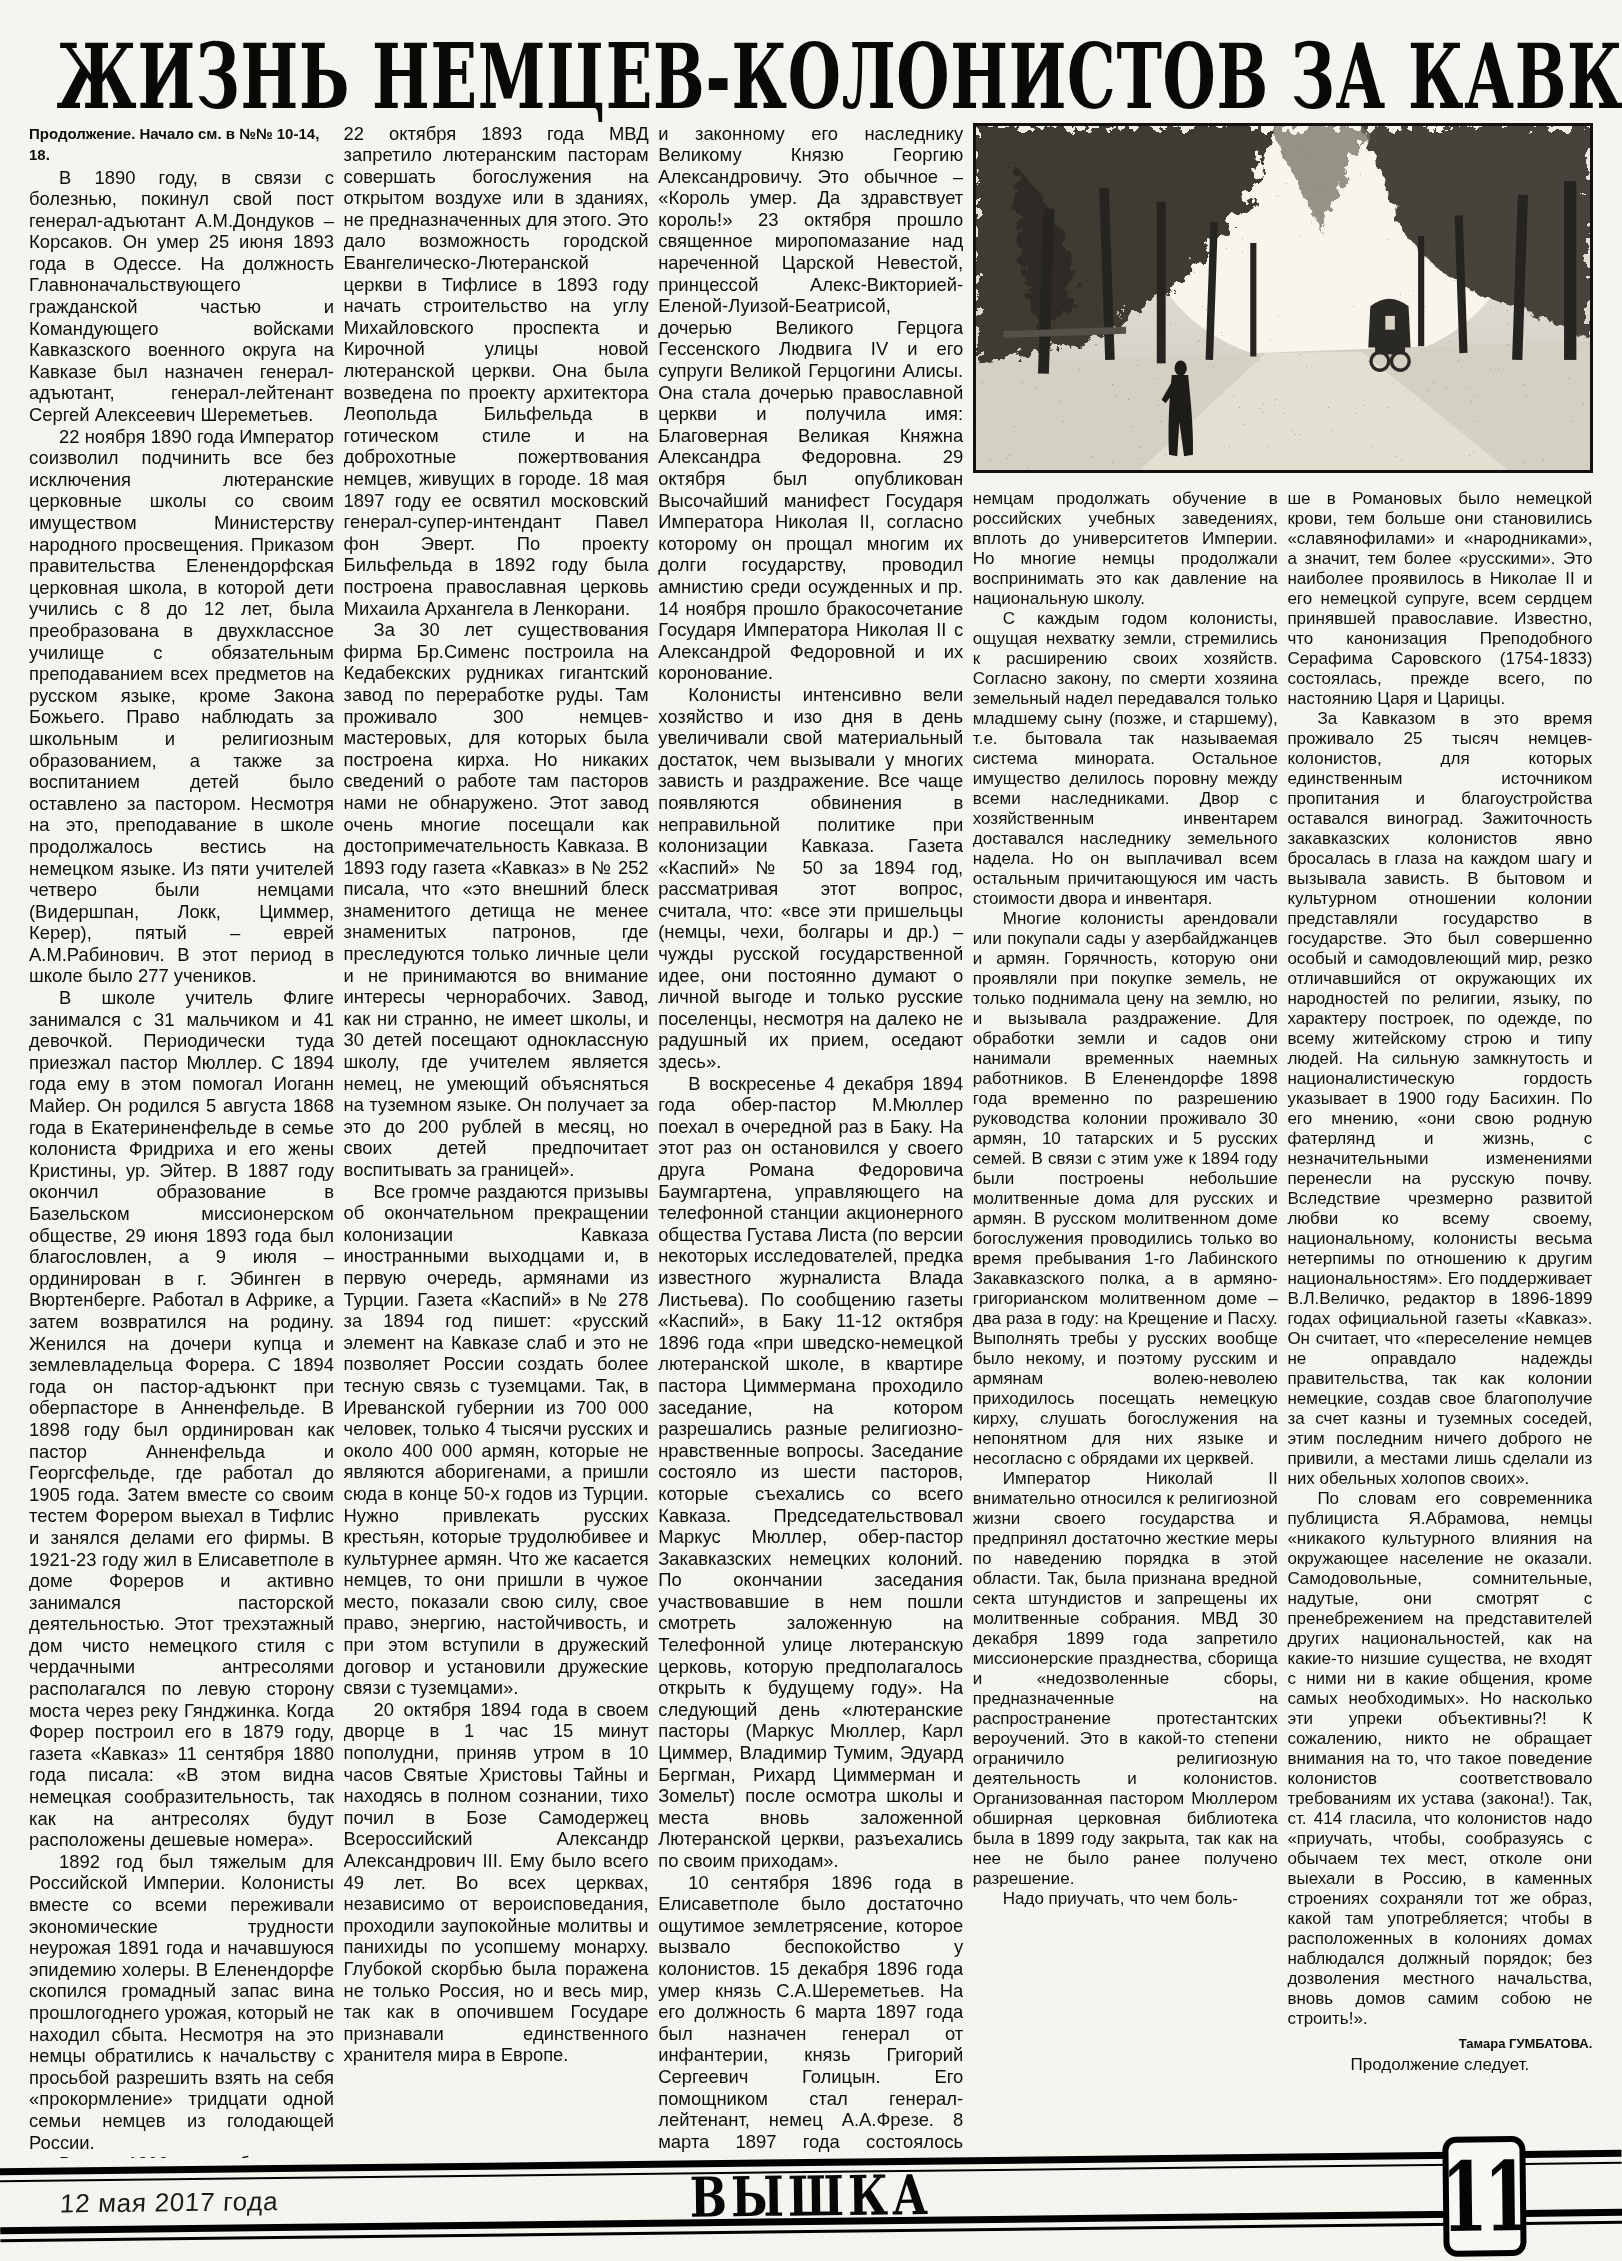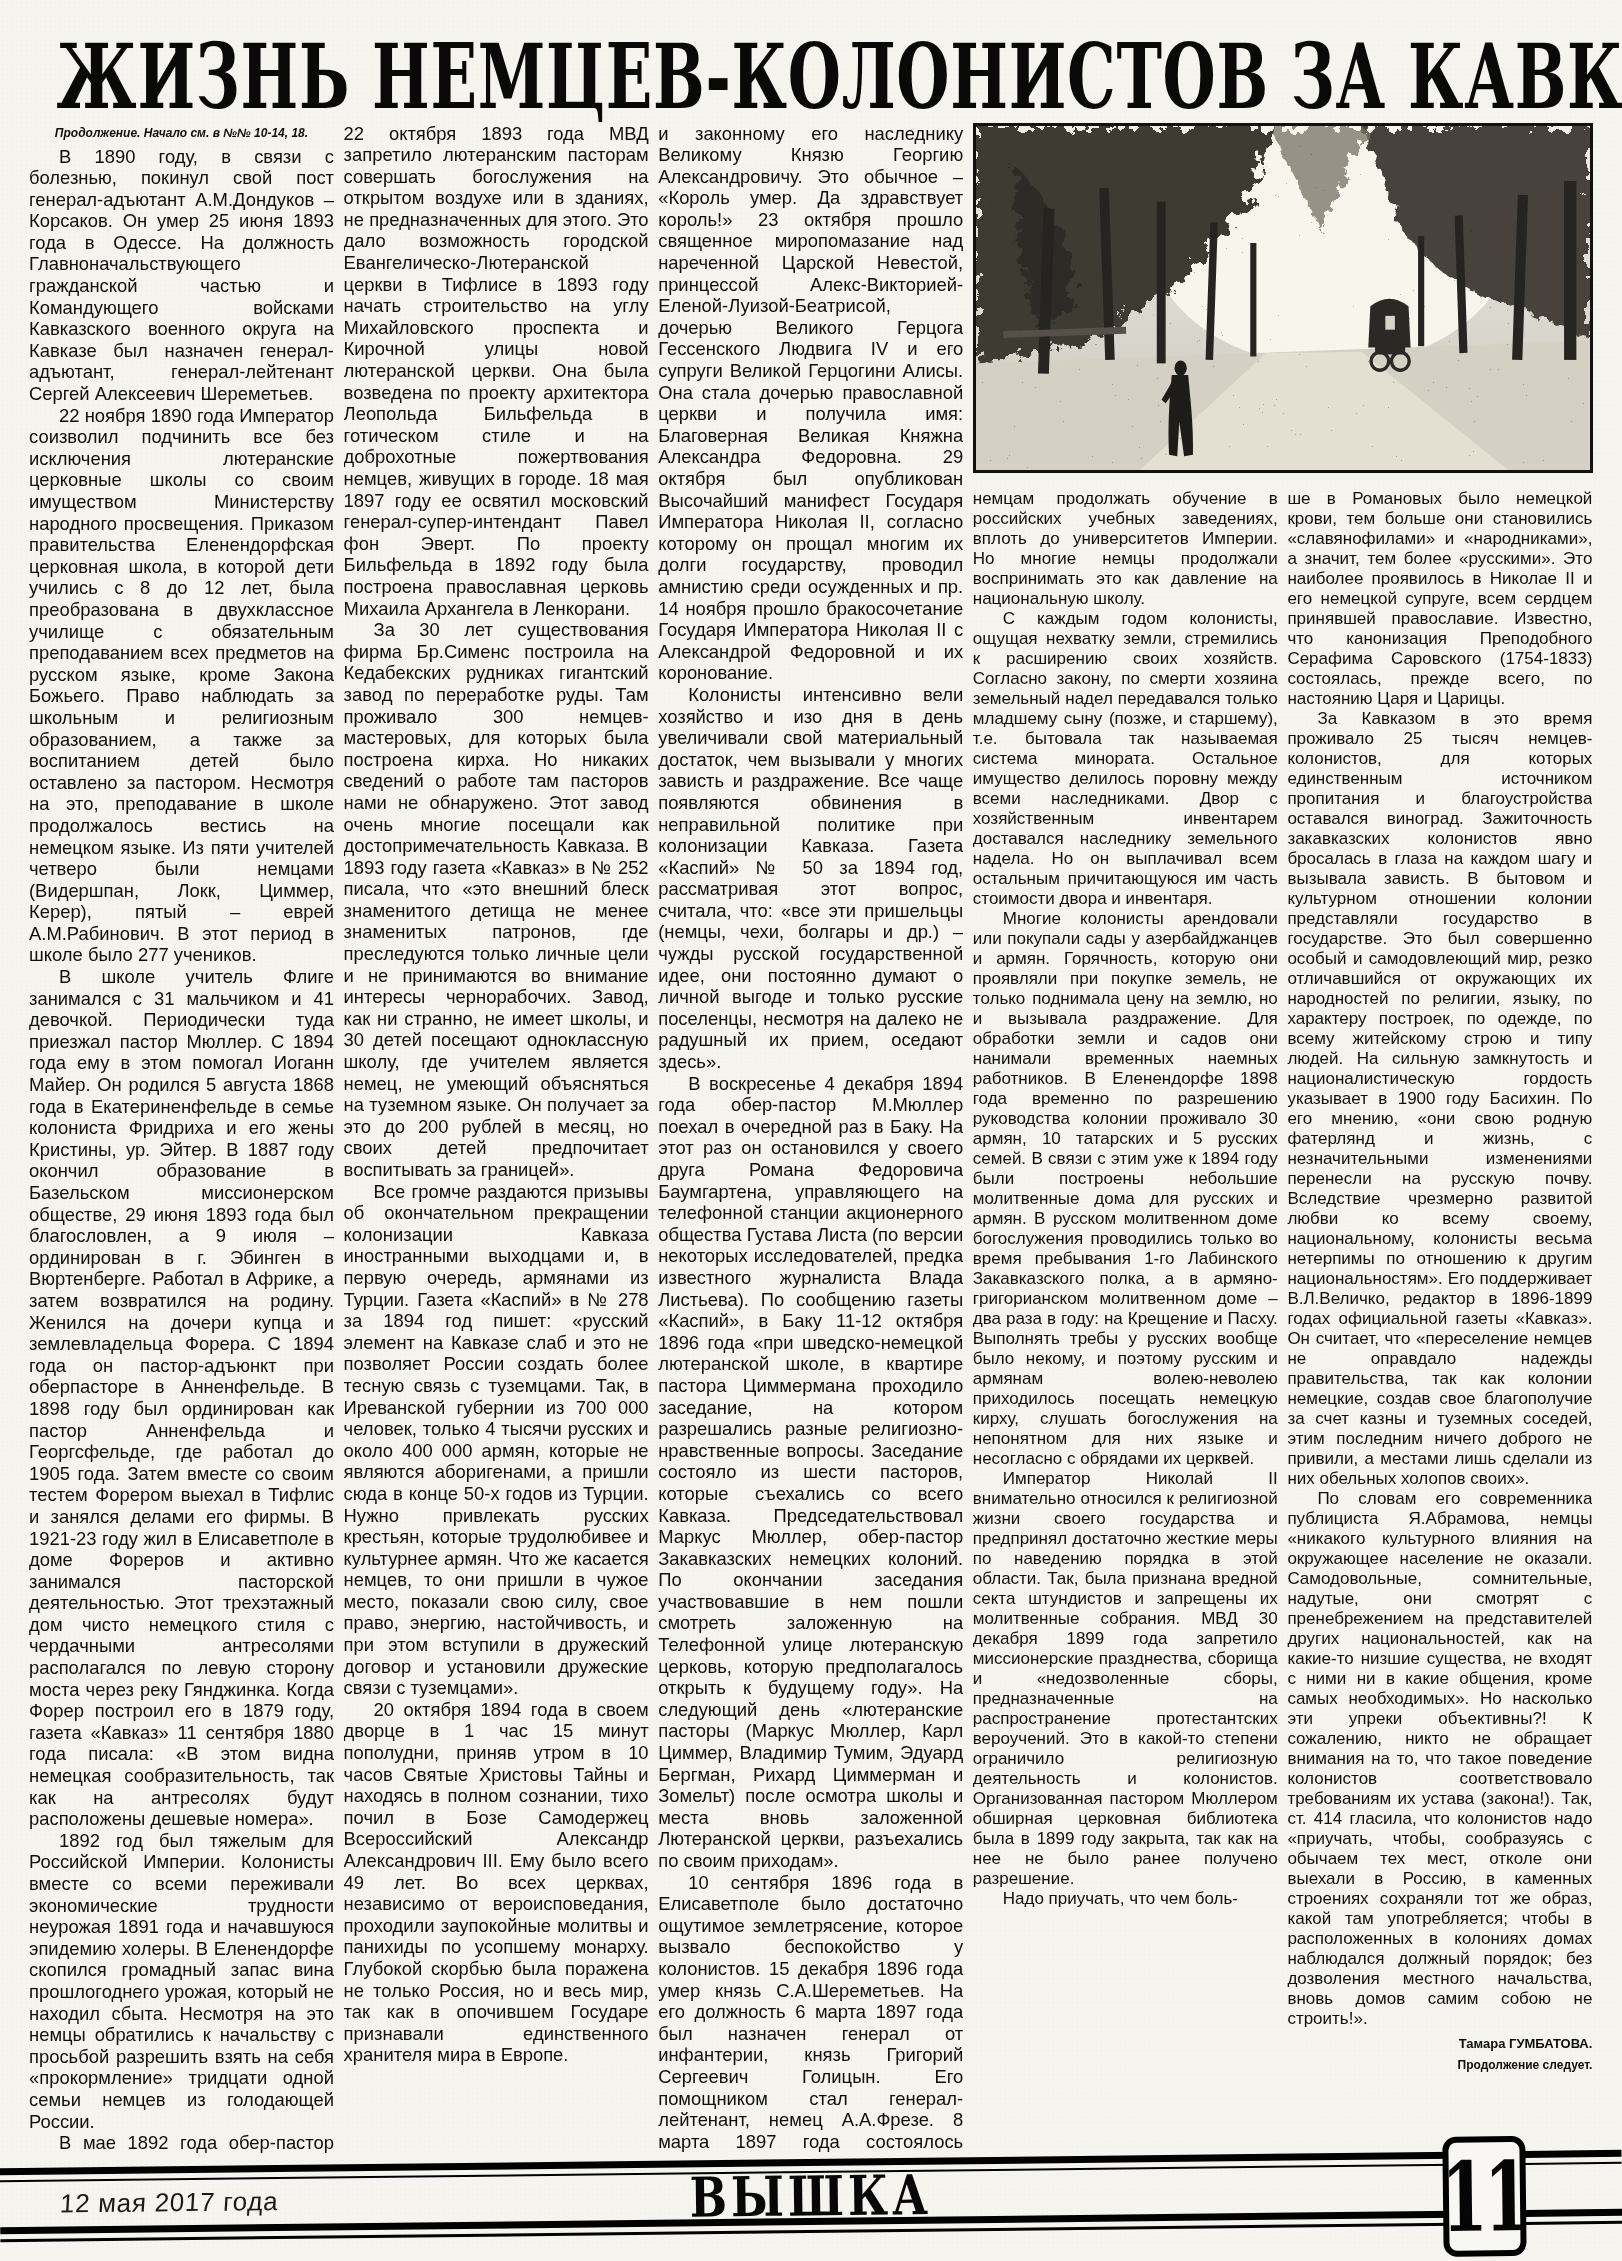--- a/index.html
+++ b/index.html
@@ -15,32 +15,32 @@
   .title-inner{
     display:inline-block;font-family:"DejaVu Serif","Liberation Serif",serif;
     font-weight:700;font-size:63px;white-space:nowrap;letter-spacing:0.7px;
     transform:scale(0.97,1.42);transform-origin:center top;color:#090908;
   }
   .columns{display:flex;gap:9.6px;height:2035px;align-items:stretch;}
   .col{text-align:justify;overflow:hidden;overflow-wrap:break-word;hyphens:auto;}
   .col-left{flex:0 0 305px;width:305px;font-size:18.4px;line-height:21.6px;}
   .col p{margin:0;text-indent:30px;}
   .cont [data-bind-list] p:first-child{text-indent:0;}
-  .lead{font-weight:700;text-align:center;text-indent:0 !important;
-        font-size:12px;line-height:21px;margin:0 0 2px !important;font-style:italic;}
+  .lead{font-weight:700;text-align:left;text-indent:0 !important;
+        font-size:15px;line-height:21px;margin:0 0 2px !important;}
   .right-wrap{flex:0 0 620px;width:620px;display:flex;flex-direction:column;}
   .photo-frame{width:620px;height:350px;box-sizing:border-box;border:3.4px solid #121110;
                background:#d8d6cf;margin-bottom:16.4px;flex:0 0 auto;}
   .photo-frame svg{display:block;width:100%;height:100%;}
   .right-cols{display:flex;gap:9.6px;flex:1 1 auto;min-height:0;}
   .col-right{flex:0 0 305px;width:305px;font-size:17px;line-height:20px;}
   .sig-author{font-weight:700;text-align:right;text-indent:0 !important;
               font-size:13px;line-height:23px;margin-top:2.7px !important;}
-  .sig-next{font-weight:700;text-align:right;text-indent:0 !important;
-            font-size:12px;line-height:20.5px;}
+  .sig-next{font-weight:400;text-align:center;text-indent:0 !important;
+            font-size:17px;line-height:20.5px;}
   .footer{position:absolute;left:0;right:0;bottom:15px;height:87px;
           transform:rotate(-0.65deg);}
   .rule{background:#000;}
   .r-thick{height:6.8px;}
   .r-thin{height:2.7px;margin-top:4.8px;}
   .band{position:relative;height:45px;display:flex;align-items:center;}
   .issue-date{margin-left:60px;font-size:26px;letter-spacing:0.7px;color:#1a1a19;
               transform:skewX(-4deg);}
   .paper-name{position:absolute;left:50%;top:50%;
               transform:translate(-50%,-50%) scale(1,1.25);

